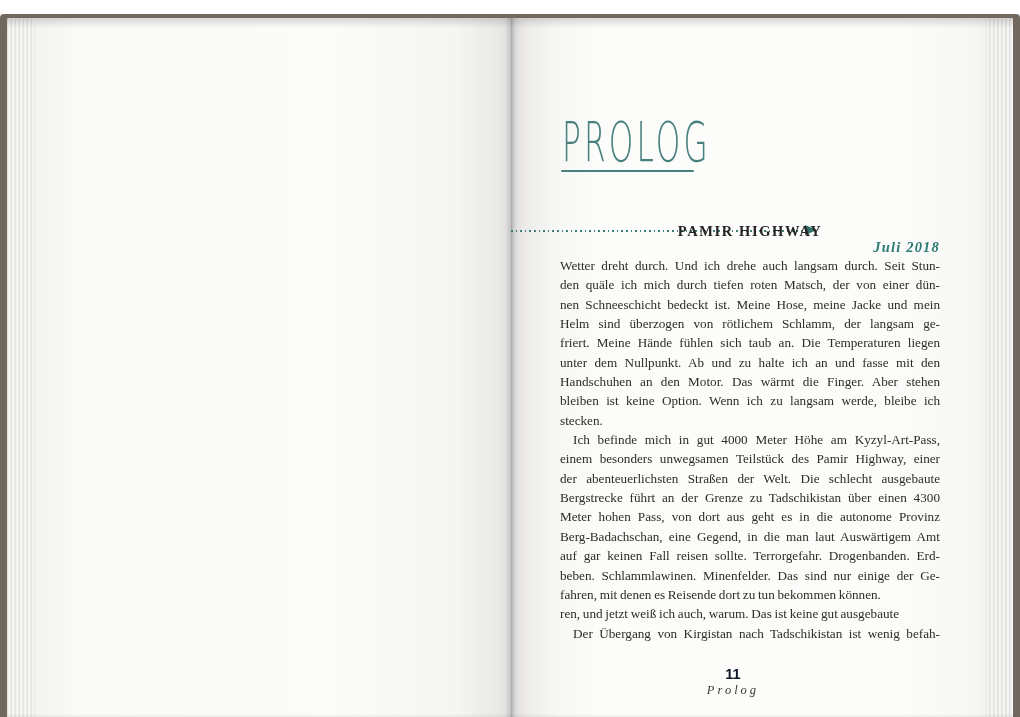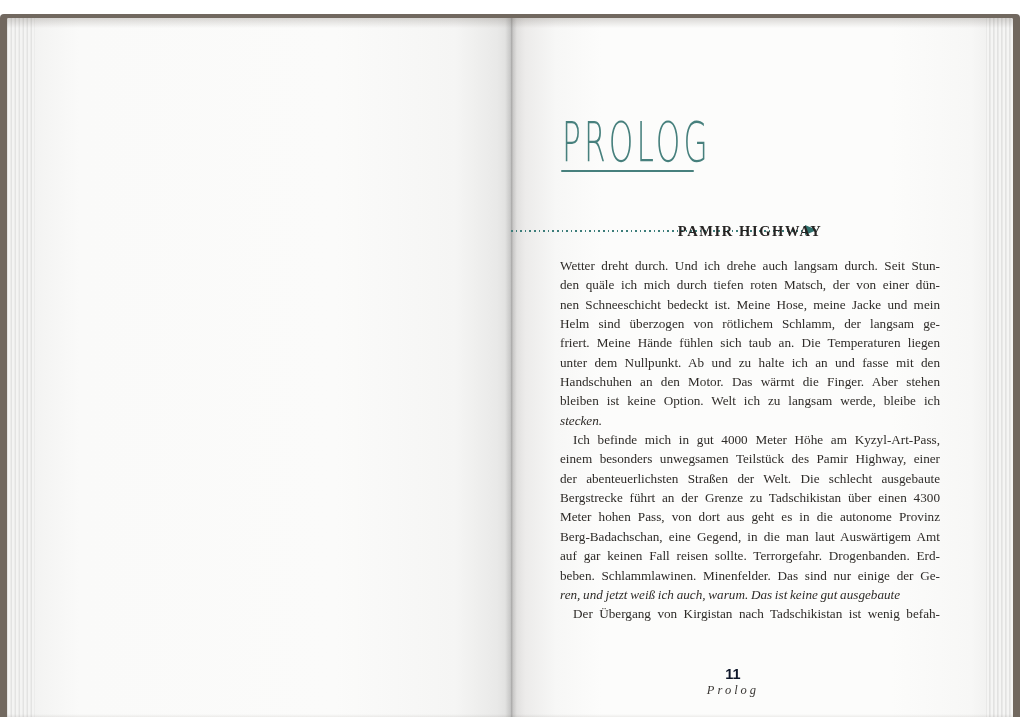--- a/index.html
+++ b/index.html
@@ -113,21 +113,21 @@
   }
   .body-text .line {
     height: 19.35px;
     overflow: hidden;
     text-align: justify;
     text-align-last: justify;
     word-spacing: -0.6px;
     white-space: nowrap;
   }
   .body-text .line.justified { white-space: normal; }
-  .body-text .line.lastline { text-align-last: left; white-space: nowrap; font-style: italic; }
+  .body-text .line.lastline { text-align-last: left; white-space: nowrap; }
   .body-text .line.indent { text-indent: 13px; }
 
   .page-footer {
     position: absolute; left: 553px; top: 648px; width: 346px;
     text-align: center;
   }
   .page-number {
     font-family: "Liberation Sans", sans-serif;
     font-weight: bold;
     font-size: 14.5px;
@@ -158,39 +158,41 @@
     <div class="gutter-shadow"></div>
     <div class="top-inner-shadow"></div>
     <div class="bottom-inner-shadow"></div>
 
     <div class="chapter-heading">PROLOG</div>
     <div class="heading-underline"></div>
 
     <div class="kicker-leader"></div>
     <div class="kicker-arrow"></div>
     <div class="kicker-location">PAMIR HIGHWAY</div>
+    <div class="kicker-date">Juli 2018</div>
 
     <div class="body-text">
         <div class="line justified">Wetter dreht durch. Und ich drehe auch langsam durch. Seit Stun-</div>
         <div class="line justified">den quäle ich mich durch tiefen roten Matsch, der von einer dün-</div>
         <div class="line justified">nen Schneeschicht bedeckt ist. Meine Hose, meine Jacke und mein</div>
         <div class="line justified">Helm sind überzogen von rötlichem Schlamm, der langsam ge-</div>
         <div class="line justified">friert. Meine Hände fühlen sich taub an. Die Temperaturen liegen</div>
         <div class="line justified">unter dem Nullpunkt. Ab und zu halte ich an und fasse mit den</div>
         <div class="line justified">Handschuhen an den Motor. Das wärmt die Finger. Aber stehen</div>
-        <div class="line justified">bleiben ist keine Option. Welt ich zu langsam werde, bleibe ich</div>
+        <div class="line justified">bleiben ist keine Option. Wenn ich zu langsam werde, bleibe ich</div>
         <div class="line lastline">stecken.</div>
         <div class="line justified indent">Ich befinde mich in gut 4000 Meter Höhe am Kyzyl-Art-Pass,</div>
         <div class="line justified">einem besonders unwegsamen Teilstück des Pamir Highway, einer</div>
         <div class="line justified">der abenteuerlichsten Straßen der Welt. Die schlecht ausgebaute</div>
         <div class="line justified">Bergstrecke führt an der Grenze zu Tadschikistan über einen 4300</div>
         <div class="line justified">Meter hohen Pass, von dort aus geht es in die autonome Provinz</div>
         <div class="line justified">Berg-Badachschan, eine Gegend, in die man laut Auswärtigem Amt</div>
         <div class="line justified">auf gar keinen Fall reisen sollte. Terrorgefahr. Drogenbanden. Erd-</div>
         <div class="line justified">beben. Schlammlawinen. Minenfelder. Das sind nur einige der Ge-</div>
+        <div class="line lastline">fahren, mit denen es Reisende dort zu tun bekommen können.</div>
         <div class="line lastline">ren, und jetzt weiß ich auch, warum. Das ist keine gut ausgebaute</div>
         <div class="line justified indent">Der Übergang von Kirgistan nach Tadschikistan ist wenig befah-</div>
       </div>
 
     <div class="page-footer">
       <div class="page-number">11</div>
       <div class="chapter-label">Prolog</div>
     </div>
 
   </div>

